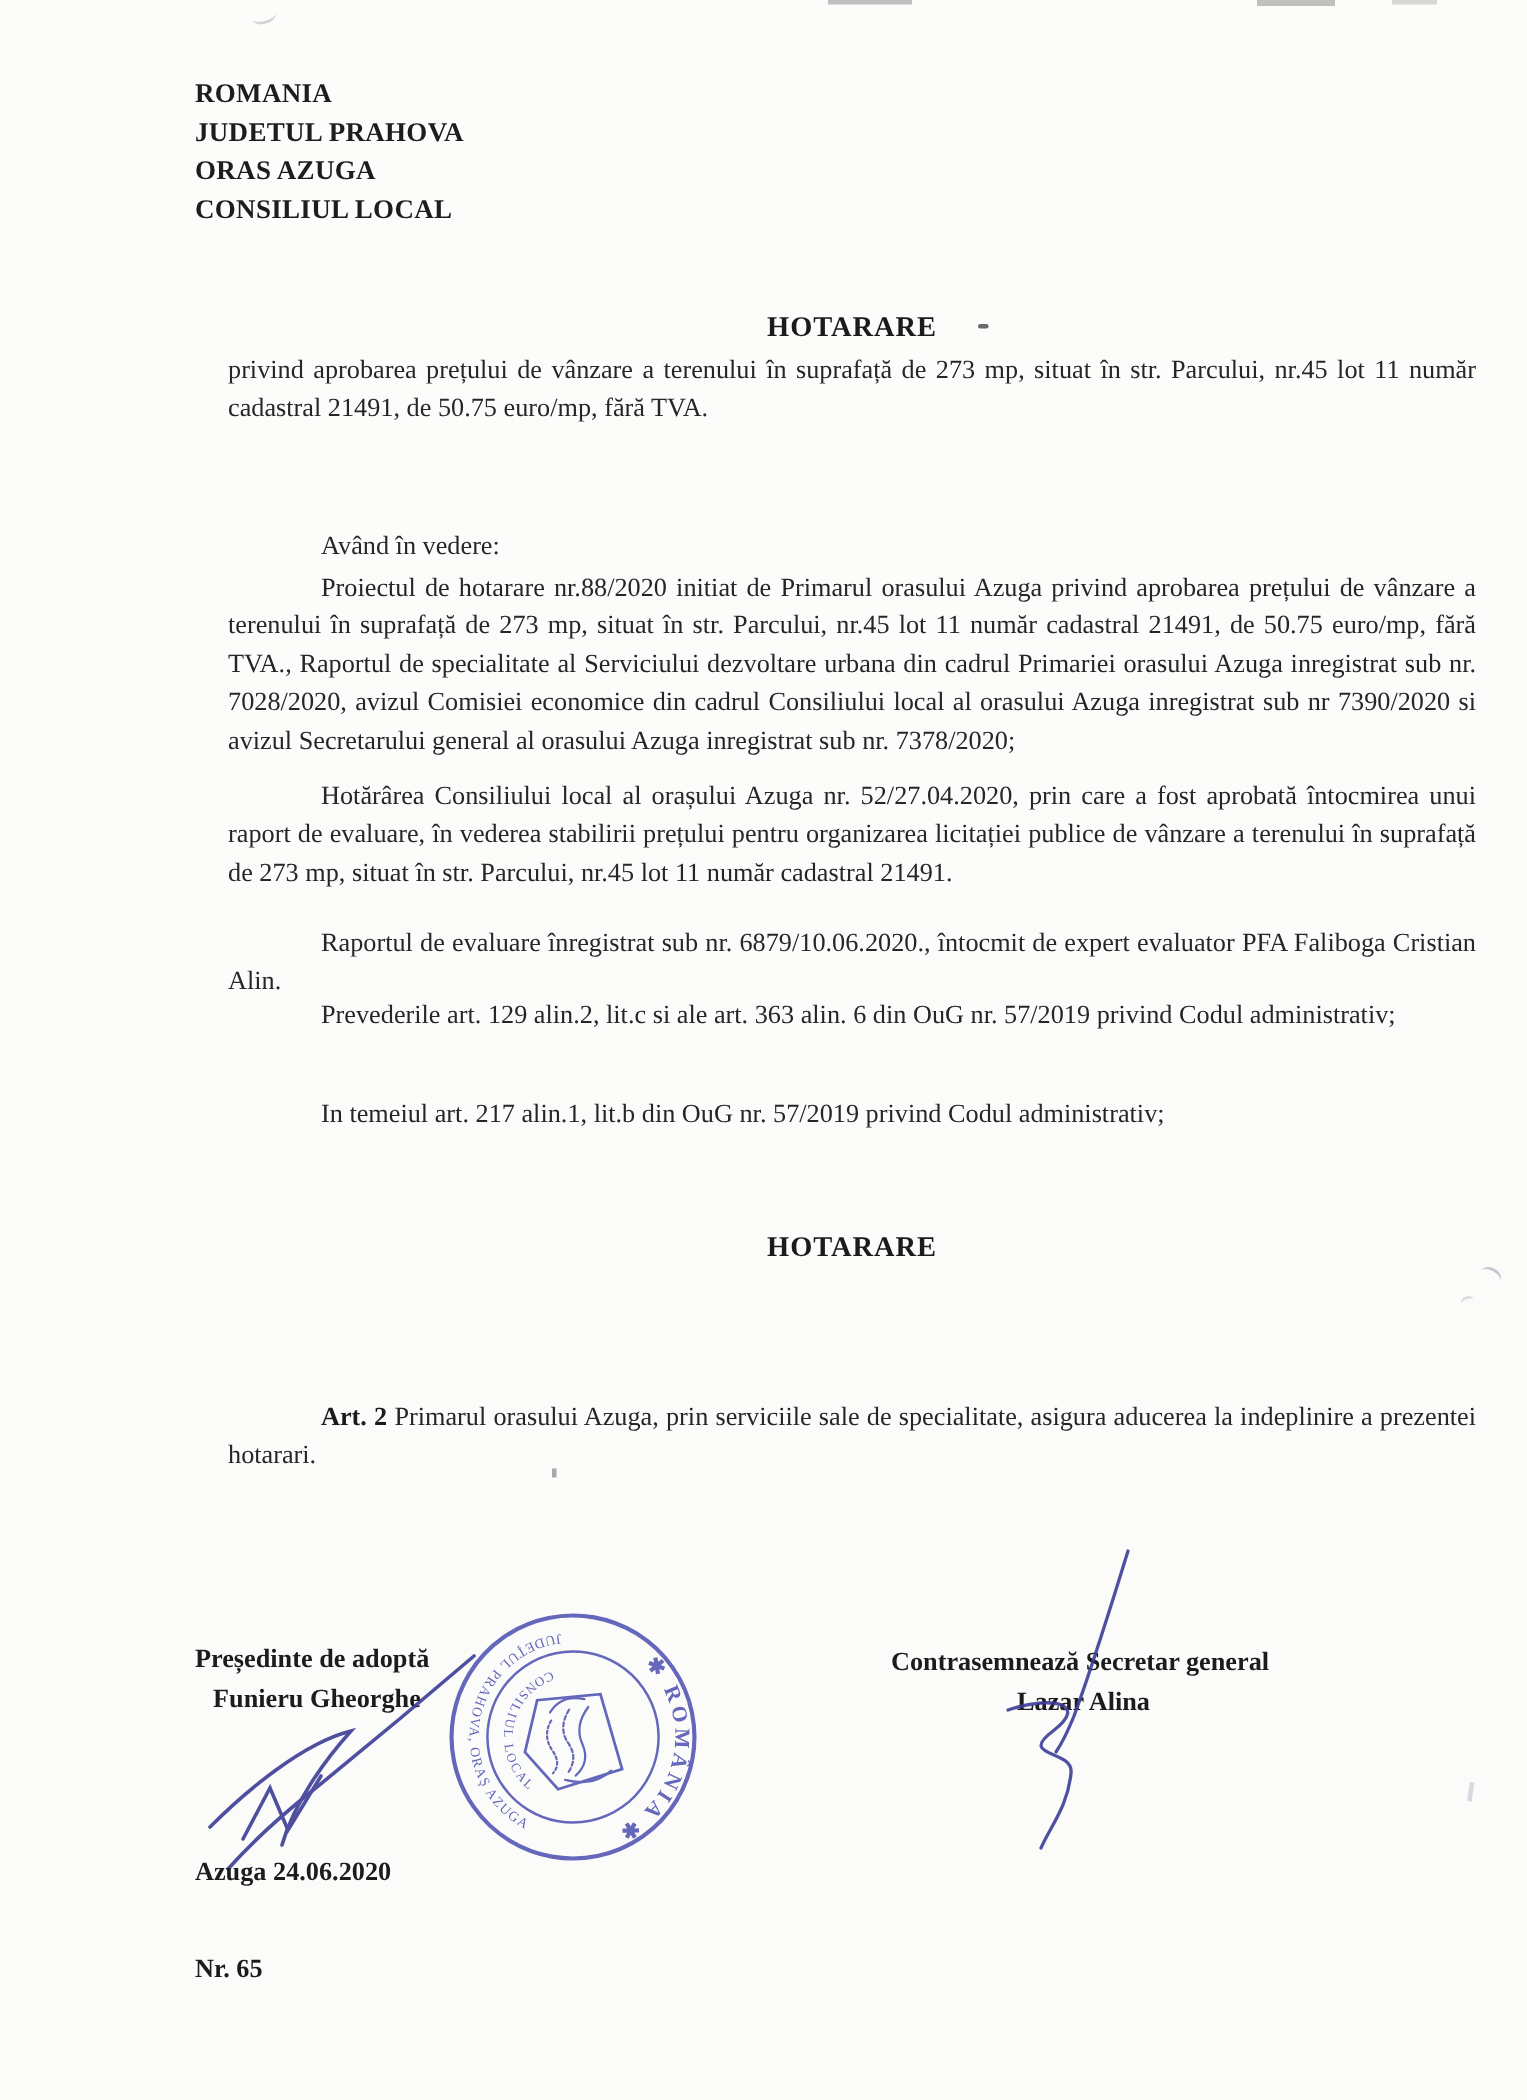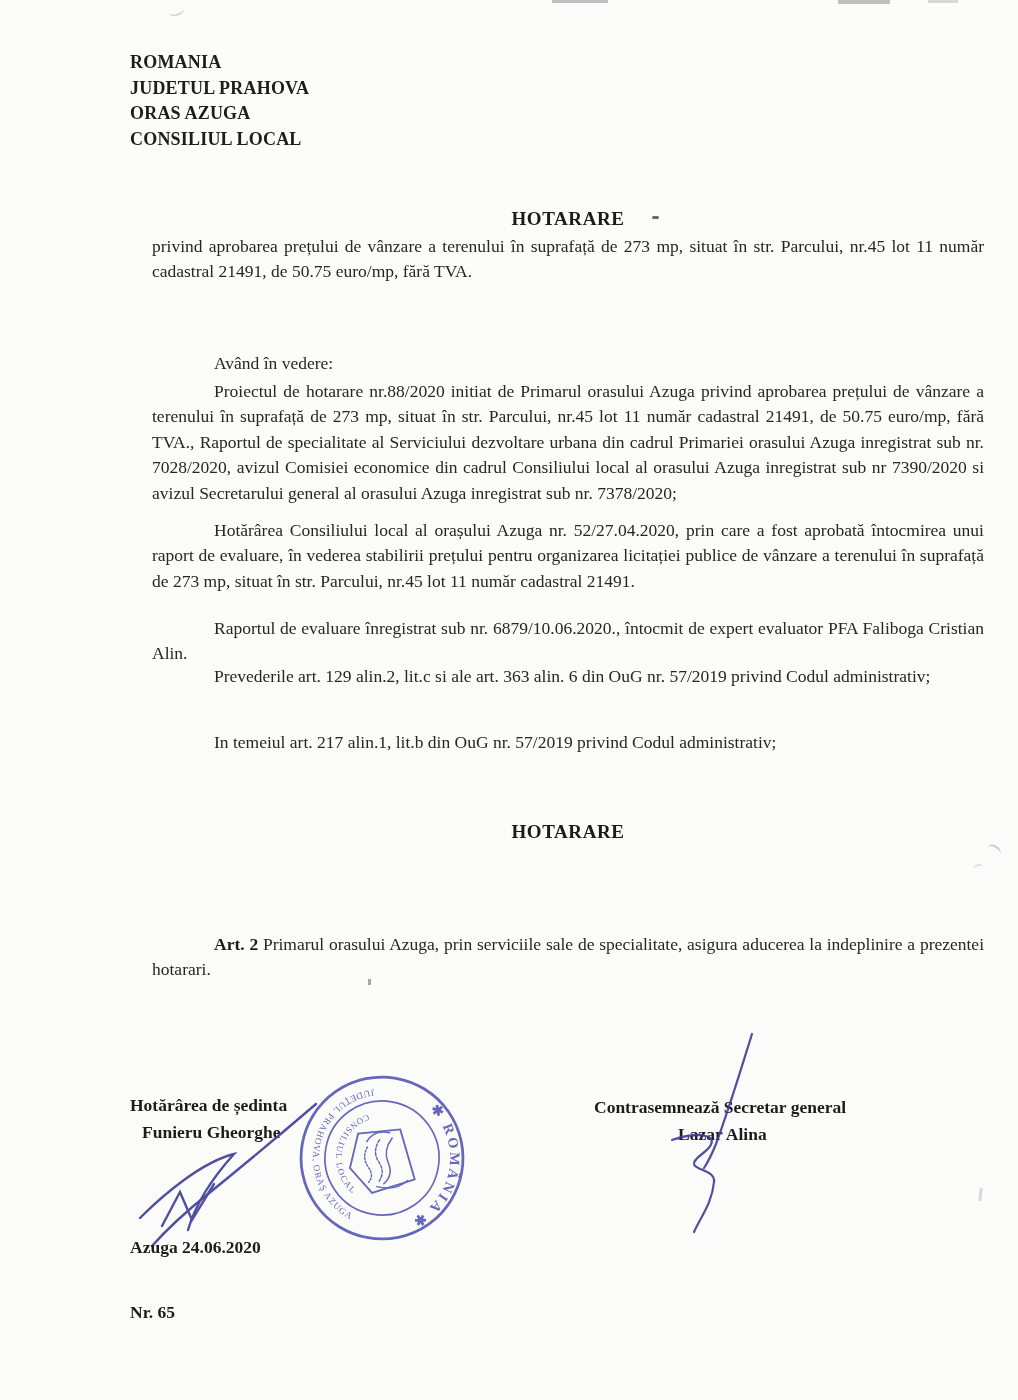--- a/index.html
+++ b/index.html
@@ -51,21 +51,21 @@
   <div class="abs block just ind" style="top:379px;">Proiectul de hotarare nr.88/2020 initiat de Primarul orasului Azuga privind aprobarea prețului de vânzare a terenului în suprafață de 273  mp, situat în str. Parcului, nr.45 lot 11 număr cadastral 21491, de  50.75 euro/mp,  fără TVA., Raportul de specialitate al Serviciului dezvoltare urbana din cadrul Primariei orasului Azuga inregistrat sub nr. 7028/2020,  avizul Comisiei economice din cadrul Consiliului local al orasului Azuga inregistrat sub nr 7390/2020 si avizul Secretarului general al orasului Azuga inregistrat sub nr. 7378/2020;</div>
   <div class="abs block just ind" style="top:518px;">Hotărârea Consiliului local al orașului Azuga nr. 52/27.04.2020, prin care a fost aprobată întocmirea unui raport  de evaluare, în vederea stabilirii prețului pentru organizarea licitației publice de vânzare a  terenului în suprafață de 273  mp, situat în str. Parcului, nr.45 lot 11 număr cadastral 21491.</div>
   <div class="abs block just ind" style="top:616px;">Raportul de evaluare înregistrat sub nr. 6879/10.06.2020., întocmit de expert evaluator PFA Faliboga Cristian Alin.</div>
   <div class="abs block just ind" style="top:664px;">Prevederile art. 129 alin.2, lit.c si ale art. 363 alin. 6 din OuG nr. 57/2019 privind Codul administrativ;</div>
   <div class="abs block ind" style="top:730px;">In temeiul art. 217 alin.1, lit.b din OuG nr. 57/2019 privind Codul administrativ;</div>
 
   <div class="abs block ctr title" style="top:819px;">HOTARARE</div>
 
   <div class="abs block just ind" style="top:932px;"><span class="b">Art. 2</span><span> Primarul orasului Azuga, prin serviciile sale de specialitate, asigura aducerea la indeplinire a prezentei hotarari.</span></div>
 
-  <div class="abs sig" style="left:130px; top:1095px;">Hotărârea de ședinta</div>
+  <div class="abs sig" style="left:130px; top:1095px;">Președinte de adoptă</div>
   <div class="abs sig" style="left:142px; top:1122px;">Funieru Gheorghe</div>
 
   <div class="abs sig" style="left:594px; top:1097px;">Contrasemnează  Secretar general</div>
   <div class="abs sig" style="left:678px; top:1124px;">Lazar Alina</div>
 
   <svg class="abs stamp-svg" style="left:290px; top:1066px;" width="184" height="184" viewBox="0 0 200 200">
     <defs>
       <path id="arcTop" d="M 26 100 A 74 74 0 1 1 174 100" fill="none"></path>
       <path id="arcBot" d="M 25 100 A 75 75 0 1 0 175 100" fill="none"></path>
       <path id="arcBotIn" d="M 50 100 A 50 50 0 1 0 150 100" fill="none"></path>

